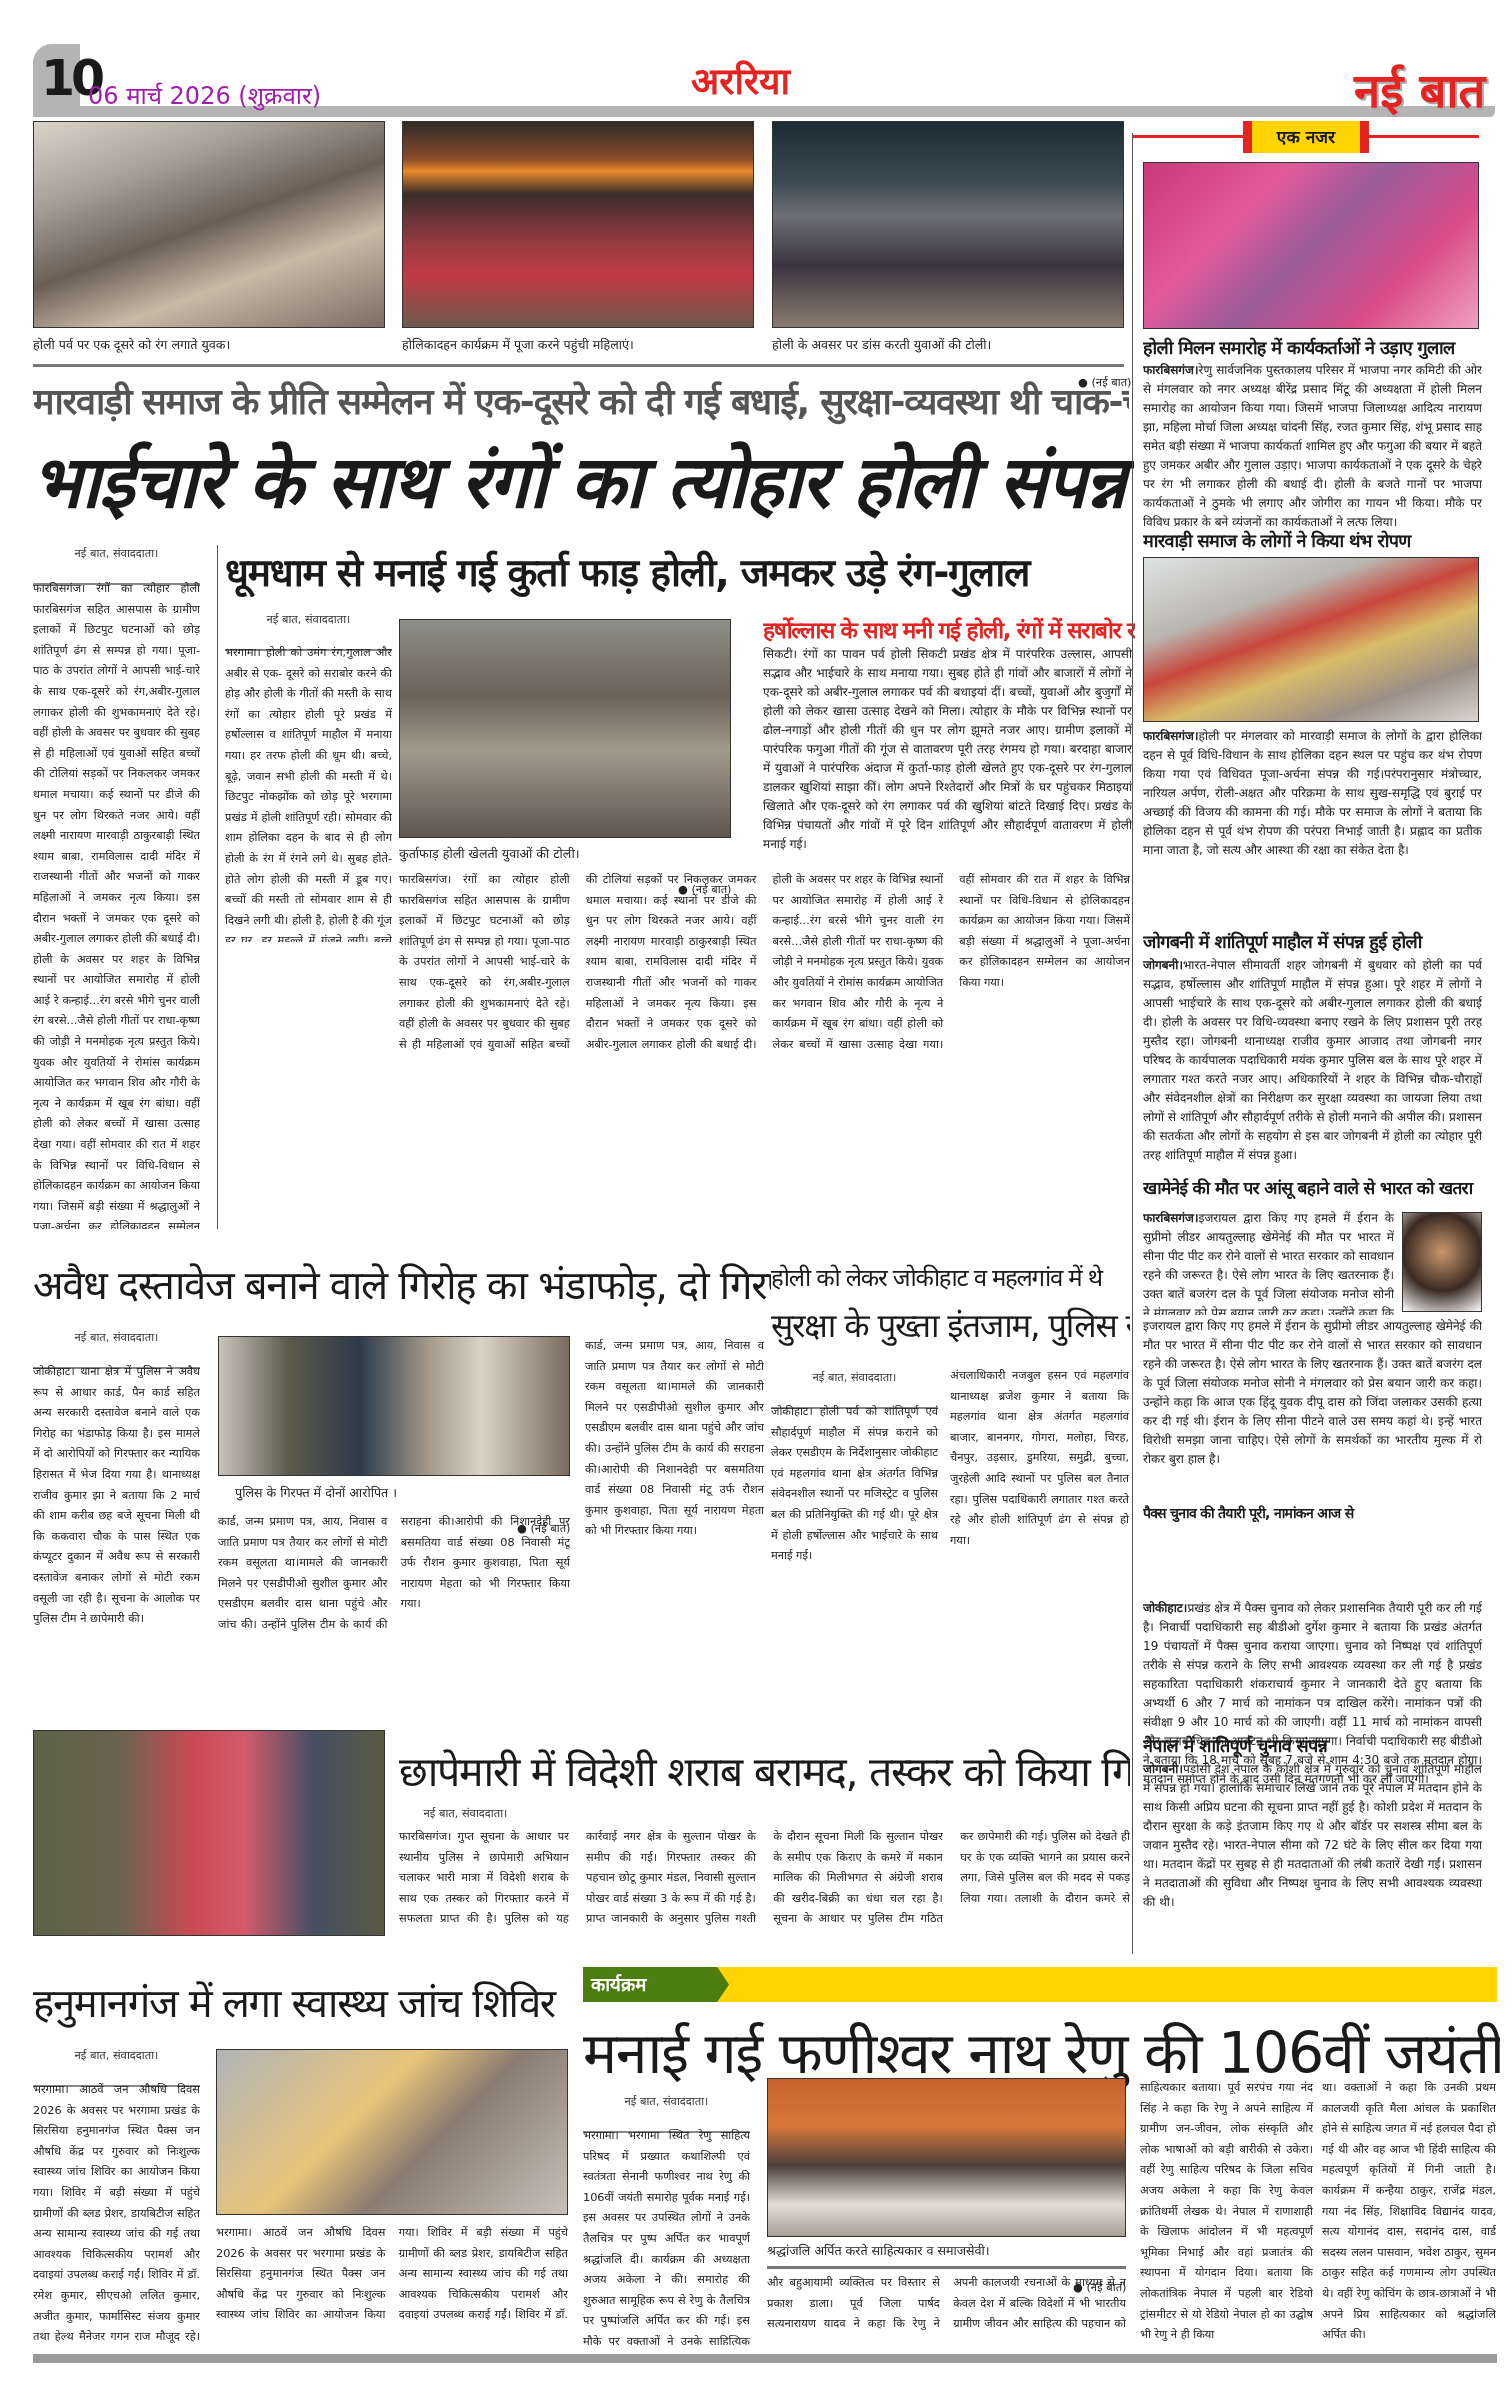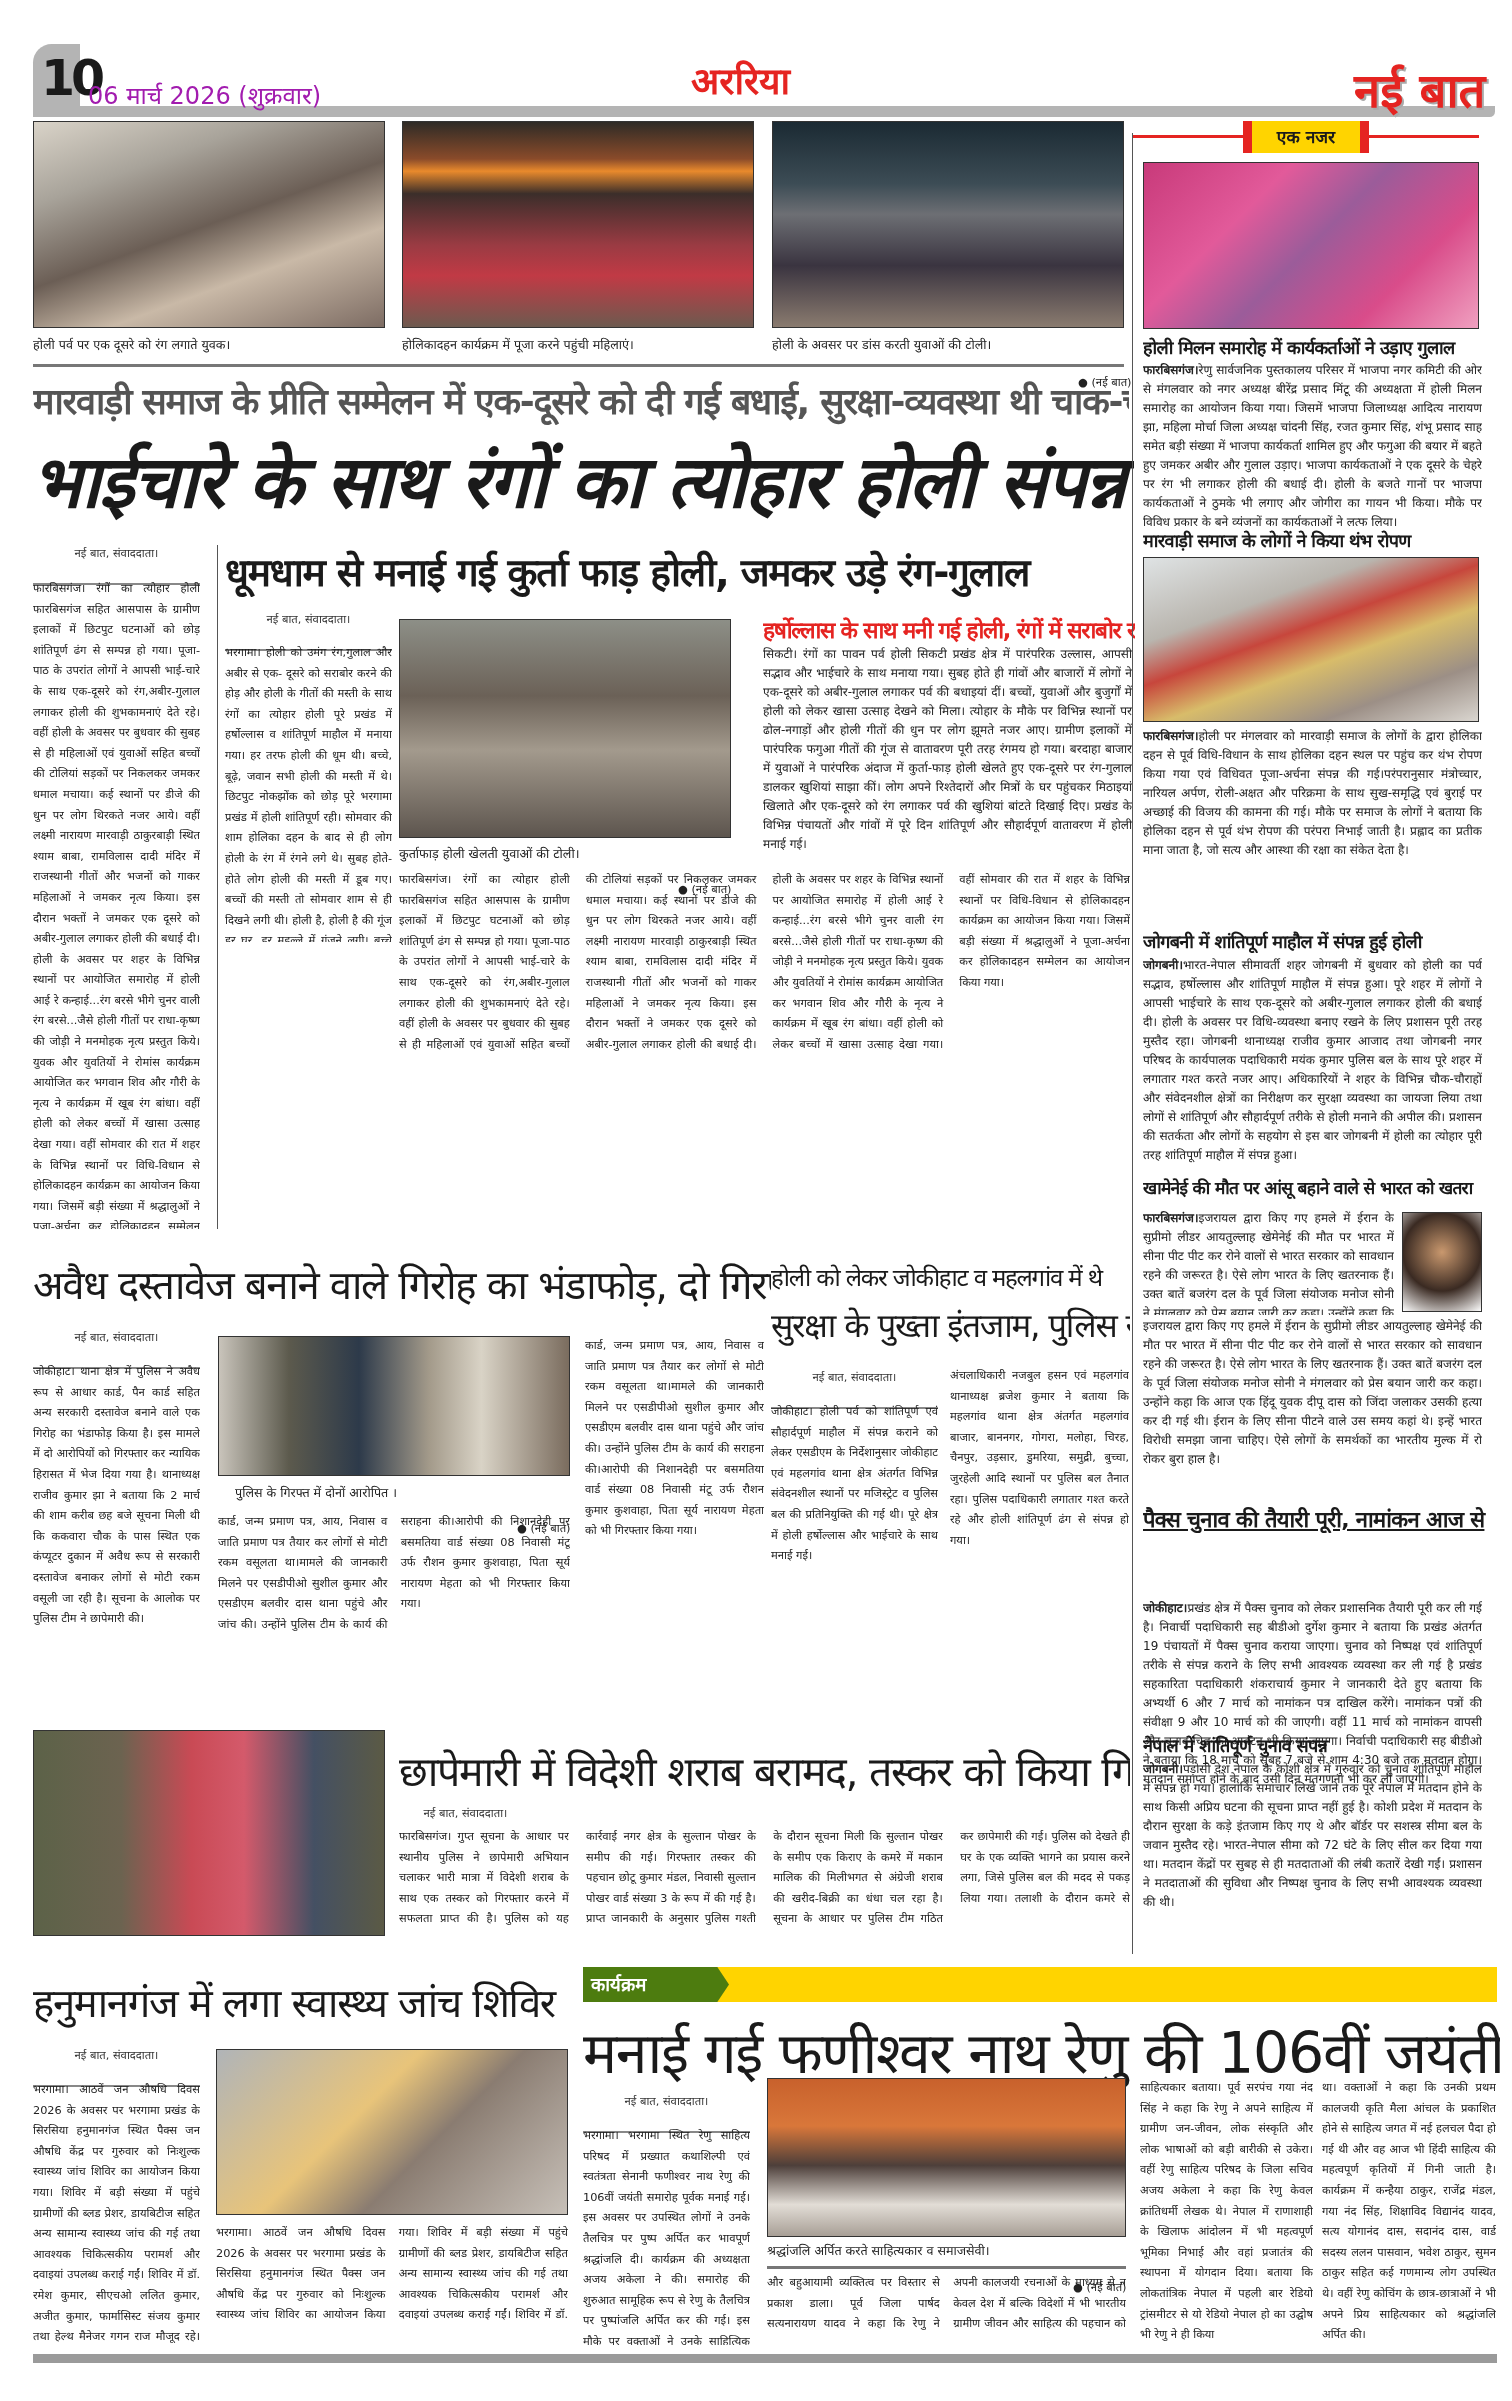--- a/index.html
+++ b/index.html
@@ -135,21 +135,21 @@
   <b>जोगबनी।</b><span>भारत-नेपाल सीमावर्ती शहर जोगबनी में बुधवार को होली का पर्व सद्भाव, हर्षोल्लास और शांतिपूर्ण माहौल में संपन्न हुआ। पूरे शहर में लोगों ने आपसी भाईचारे के साथ एक-दूसरे को अबीर-गुलाल लगाकर होली की बधाई दी। होली के अवसर पर विधि-व्यवस्था बनाए रखने के लिए प्रशासन पूरी तरह मुस्तैद रहा। जोगबनी थानाध्यक्ष राजीव कुमार आजाद तथा जोगबनी नगर परिषद के कार्यपालक पदाधिकारी मयंक कुमार पुलिस बल के साथ पूरे शहर में लगातार गश्त करते नजर आए। अधिकारियों ने शहर के विभिन्न चौक-चौराहों और संवेदनशील क्षेत्रों का निरीक्षण कर सुरक्षा व्यवस्था का जायजा लिया तथा लोगों से शांतिपूर्ण और सौहार्दपूर्ण तरीके से होली मनाने की अपील की। प्रशासन की सतर्कता और लोगों के सहयोग से इस बार जोगबनी में होली का त्योहार पूरी तरह शांतिपूर्ण माहौल में संपन्न हुआ।</span>
 </div>
 
 <div class="abs head-black" style="left:1143px;top:1176px;width:346px;font-size:17.3px;letter-spacing:-0.7px;">खामेनेई की मौत पर आंसू बहाने वाले से भारत को खतरा</div>
 <div class="abs photo ph11" style="left:1402px;top:1212px;width:80px;height:100px;border:0.7px solid #333;"></div>
 <div class="abs col-text" style="left:1143px;top:1209px;width:251px;height:106px;font-size:12px;line-height:19px;">
   <b>फारबिसगंज।</b><span>इजरायल द्वारा किए गए हमले में ईरान के सुप्रीमो लीडर आयतुल्लाह खेमेनेई की मौत पर भारत में सीना पीट पीट कर रोने वालों से भारत सरकार को सावधान रहने की जरूरत है। ऐसे लोग भारत के लिए खतरनाक हैं। उक्त बातें बजरंग दल के पूर्व जिला संयोजक मनोज सोनी ने मंगलवार को प्रेस बयान जारी कर कहा। उन्होंने कहा कि आज एक हिंदू युवक दीपू दास को जिंदा जलाकर उसकी हत्या कर दी गई थी। ईरान के लिए सीना पीटने वाले उस समय कहां थे। इन्हें भारत विरोधी समझा जाना चाहिए। ऐसे लोगों के समर्थकों का भारतीय मुल्क में रो रोकर बुरा हाल है।</span>
 </div>
 <div class="abs col-text" style="left:1143px;top:1317px;width:339px;height:177px;font-size:12px;line-height:19px;">इजरायल द्वारा किए गए हमले में ईरान के सुप्रीमो लीडर आयतुल्लाह खेमेनेई की मौत पर भारत में सीना पीट पीट कर रोने वालों से भारत सरकार को सावधान रहने की जरूरत है। ऐसे लोग भारत के लिए खतरनाक हैं। उक्त बातें बजरंग दल के पूर्व जिला संयोजक मनोज सोनी ने मंगलवार को प्रेस बयान जारी कर कहा। उन्होंने कहा कि आज एक हिंदू युवक दीपू दास को जिंदा जलाकर उसकी हत्या कर दी गई थी। ईरान के लिए सीना पीटने वाले उस समय कहां थे। इन्हें भारत विरोधी समझा जाना चाहिए। ऐसे लोगों के समर्थकों का भारतीय मुल्क में रो रोकर बुरा हाल है।</div>
 
-<div class="abs head-black" style="left:1143px;top:1503px;width:346px;font-size:22px;letter-spacing:-0.7px;text-decoration:underline;">पैक्स चुनाव की तैयारी पूरी, नामांकन आज से</div>
+<div class="abs head-black" style="left:1143px;top:1503px;width:346px;font-size:14px;letter-spacing:-0.7px;">पैक्स चुनाव की तैयारी पूरी, नामांकन आज से</div>
 <div class="abs col-text" style="left:1143px;top:1578px;width:339px;height:193px;font-size:12px;line-height:19px;margin-top:21px;">
   <b>जोकीहाट।</b><span>प्रखंड क्षेत्र में पैक्स चुनाव को लेकर प्रशासनिक तैयारी पूरी कर ली गई है। निवार्ची पदाधिकारी सह बीडीओ दुर्गेश कुमार ने बताया कि प्रखंड अंतर्गत 19 पंचायतों में पैक्स चुनाव कराया जाएगा। चुनाव को निष्पक्ष एवं शांतिपूर्ण तरीके से संपन्न कराने के लिए सभी आवश्यक व्यवस्था कर ली गई है प्रखंड सहकारिता पदाधिकारी शंकराचार्य कुमार ने जानकारी देते हुए बताया कि अभ्यर्थी 6 और 7 मार्च को नामांकन पत्र दाखिल करेंगे। नामांकन पत्रों की संवीक्षा 9 और 10 मार्च को की जाएगी। वहीं 11 मार्च को नामांकन वापसी और चुनाव चिह्न का आवंटन भी किया जाएगा। निर्वाची पदाधिकारी सह बीडीओ ने बताया कि 18 मार्च को सुबह 7 बजे से शाम 4:30 बजे तक मतदान होगा। मतदान समाप्त होने के बाद उसी दिन मतगणना भी कर ली जाएगी।</span>
 </div>
 
 <div class="abs head-black" style="left:1143px;top:1733px;width:346px;font-size:18px;letter-spacing:-0.7px;">नेपाल में शांतिपूर्ण चुनाव संपन्न</div>
 <div class="abs col-text" style="left:1143px;top:1760px;width:339px;height:186px;font-size:12px;line-height:19px;">
   <b>जोगबनी।</b><span>पड़ोसी देश नेपाल के कोशी क्षेत्र में गुरुवार को चुनाव शांतिपूर्ण माहौल में संपन्न हो गया। हालांकि समाचार लिखे जाने तक पूरे नेपाल में मतदान होने के साथ किसी अप्रिय घटना की सूचना प्राप्त नहीं हुई है। कोशी प्रदेश में मतदान के दौरान सुरक्षा के कड़े इंतजाम किए गए थे और बॉर्डर पर सशस्त्र सीमा बल के जवान मुस्तैद रहे। भारत-नेपाल सीमा को 72 घंटे के लिए सील कर दिया गया था। मतदान केंद्रों पर सुबह से ही मतदाताओं की लंबी कतारें देखी गईं। प्रशासन ने मतदाताओं की सुविधा और निष्पक्ष चुनाव के लिए सभी आवश्यक व्यवस्था की थी।</span>
 </div>
 
 

